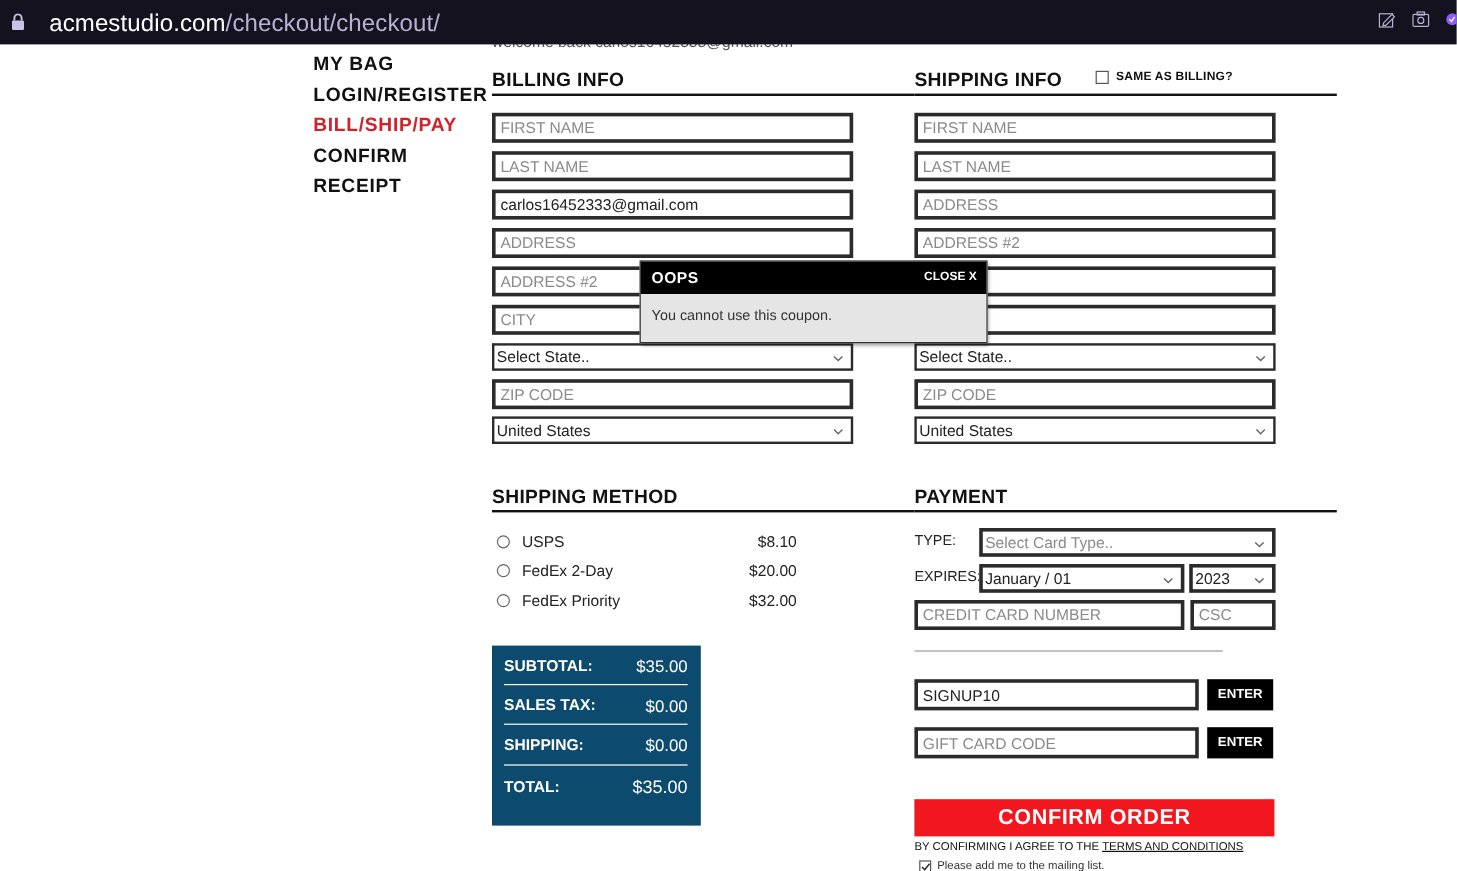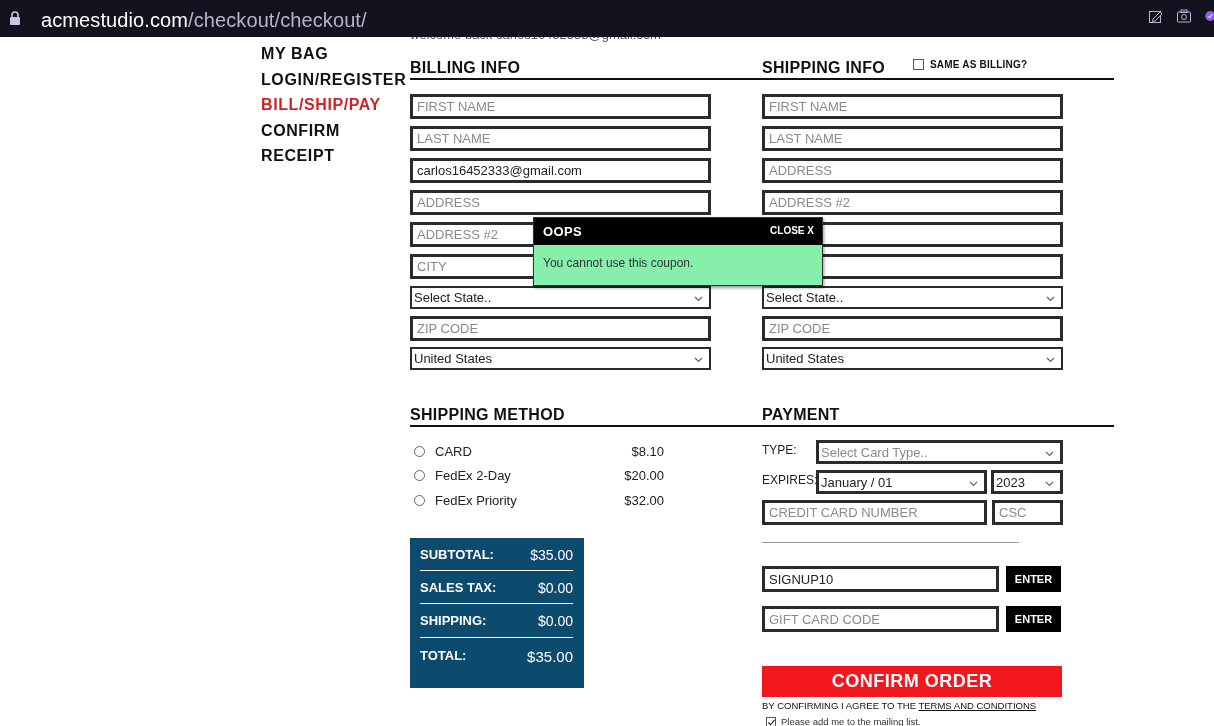--- a/index.html
+++ b/index.html
@@ -50,21 +50,21 @@
   .sep-line { position: absolute; left: 762px; top: 542px; width: 257px; height: 1px; background: #9a9a9a; }
   .enter-btn { position: absolute; width: 55px; height: 26px; background: #000; color: #fff; font-size: 11px; font-weight: bold; display: flex; align-items: center; justify-content: center; border: none; }
 
   .confirm-btn { position: absolute; left: 762px; top: 666px; width: 300px; height: 31px; background: #f2171f; color: #fff; font-size: 18px; font-weight: bold; letter-spacing: 0.5px; display: flex; align-items: center; justify-content: center; border: none; }
   .terms { position: absolute; left: 762px; top: 700px; font-size: 9.5px; color: #111; }
   .terms a { color: #111; text-decoration: underline; }
   .mailing { position: absolute; left: 766px; top: 716px; font-size: 9.5px; color: #333; display: flex; align-items: center; gap: 5px; }
   .checkbox.sm { width: 10px; height: 10px; position: relative; }
 
   
-  .modal { position: absolute; left: 533px; top: 217px; width: 290px; height: 69px; background: #86efac; border: 1px solid #333; box-shadow: 1px 2px 3px rgba(0,0,0,0.4); z-index: 3; }
+  .modal { position: absolute; left: 533px; top: 217px; width: 290px; height: 69px; background: #e5e5e5; border: 1px solid #333; box-shadow: 1px 2px 3px rgba(0,0,0,0.4); z-index: 3; }
   .modal-head { height: 27px; background: #000; color: #fff; position: relative; }
   .modal-title { position: absolute; left: 9px; top: 6px; font-size: 13px; font-weight: bold; letter-spacing: 0.4px; }
   .modal-close { position: absolute; right: 8px; top: 7px; font-size: 10px; font-weight: bold; color: #fff; cursor: pointer; }
   .modal-msg { position: absolute; left: 9px; top: 38px; font-size: 12px; color: #333; }
 </style>
 </head>
 <body>
 
 <div class="browser-bar">
   <svg class="lock" viewBox="0 0 12 14">
@@ -152,21 +152,21 @@
       <path d="M1 3 L4.5 6.5 L8 3" stroke="#666" stroke-width="1.2" fill="none"></path>
     </svg>
 </div>
 
 <div class="section-head" style="left:410px; top:403px; width:352px;">
   <span class="section-title">SHIPPING METHOD</span>
 </div>
 
 <label class="ship-row" style="top:441px;">
   <span class="radio"></span>
-  <span>CARD</span>
+  <span>USPS</span>
   <span class="ship-price">$8.10</span>
 </label>
 <label class="ship-row" style="top:465px;">
   <span class="radio"></span>
   <span>FedEx 2-Day</span>
   <span class="ship-price">$20.00</span>
 </label>
 <label class="ship-row" style="top:490px;">
   <span class="radio"></span>
   <span>FedEx Priority</span>

